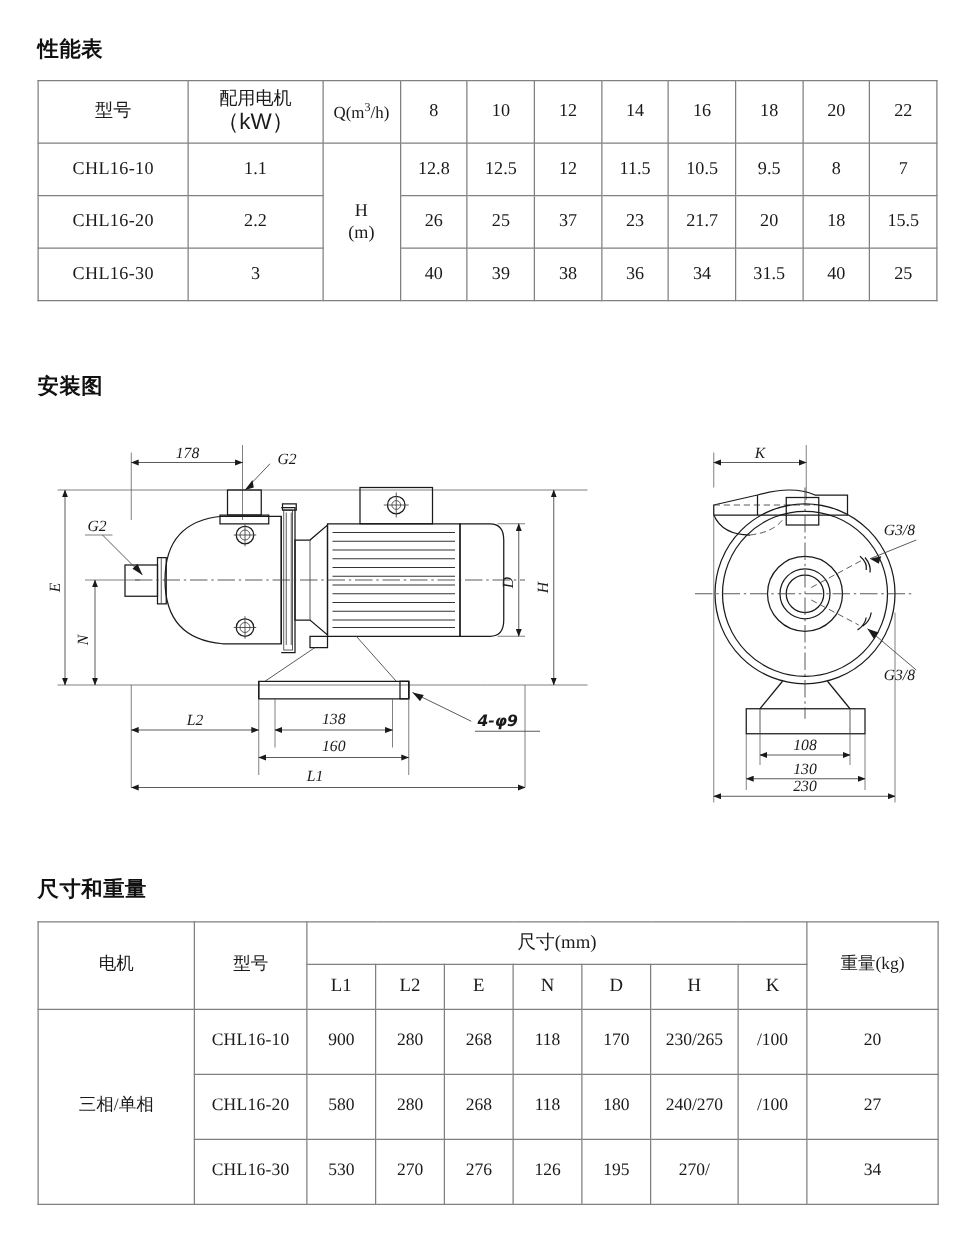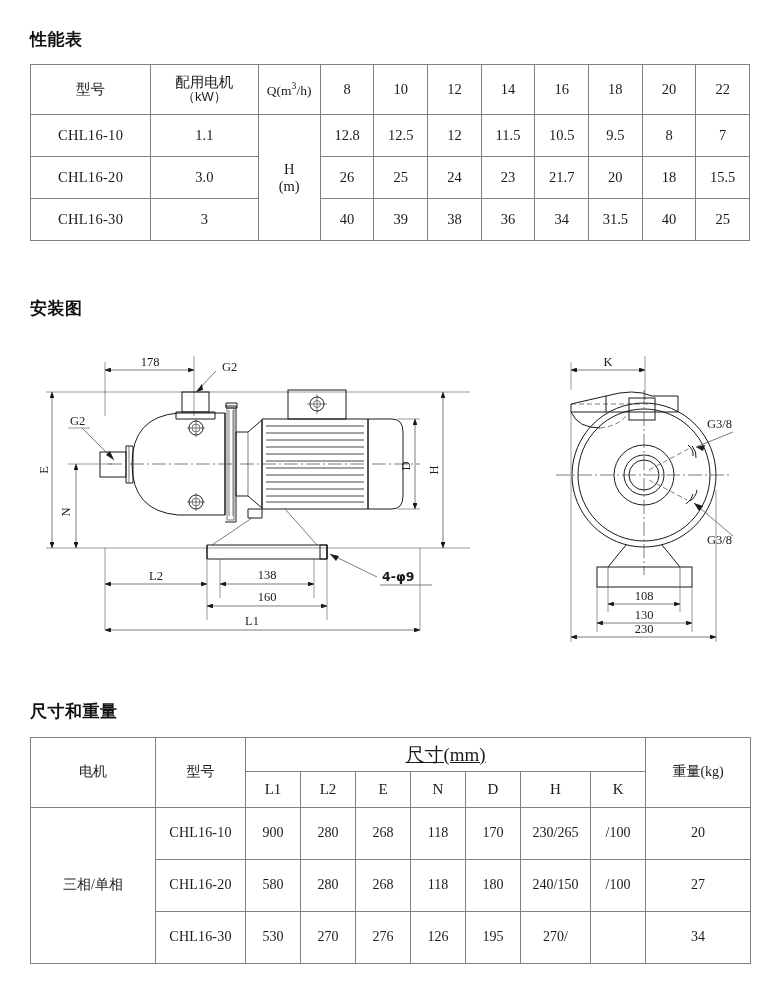--- a/index.html
+++ b/index.html
@@ -41,28 +41,28 @@
   #perf-table { position: absolute; left: 30px; top: 64px; width: 720px; }
   #perf-table td { height: 42px; font-size: 14.5px; }
   #perf-table td.hdr { height: 50px; }
   #perf-table td.model { font-size: 14.5px; letter-spacing: 0.3px; }
   #perf-table td.small { font-size: 13.5px; margin-left: 28px; }
 
   
   #dims-table { position: absolute; left: 30px; top: 737px; width: 720px; }
   #dims-table td { font-size: 14px; }
   #dims-table td.subhdr { height: 36px; font-size: 15px; }
-  #dims-table td.grouphdr { height: 34px; font-size: 19px; text-decoration: underline; }
+  #dims-table td.grouphdr { height: 34px; font-size: 15px; }
   #dims-table td.datacell { height: 52px; }
   #dims-table td.model { font-size: 14px; letter-spacing: 0.2px; }
 
   .sup { font-size: 0.72em; vertical-align: super; }
 
   
-  #drawing-area { position: absolute; left: 0px; top: 340px; width: 780px; height: 310px; }
+  #drawing-area { position: absolute; left: 0px; top: 340px; width: 780px; height: 310px; font-style: italic; }
   svg { display: block; }
   text {
     font-family: "Liberation Serif", "DejaVu Serif", serif;
     fill: #1a1a1a;
   }
   .dimtxt { font-size: 12.5px; }
   .lbltxt { font-size: 12.5px; }
   .bold-lbl { font-family: "DejaVu Sans", "Liberation Sans", sans-serif; font-weight: bold; font-size: 12.5px; }
   .ln { stroke: #1a1a1a; stroke-width: 1; fill: none; }
   .ln-thin { stroke: #444; stroke-width: 0.7; fill: none; }
@@ -90,21 +90,21 @@
       <col style="width:50px">
         <col style="width:50px">
         <col style="width:50px">
         <col style="width:50px">
     </colgroup>
     <tbody>
       <tr>
         <td class="hdr cn">型号</td>
         <td class="hdr">
           <div class="cn">配用电机</div>
-          <div class="cn" style="font-size:13px">（kW）</div>
+          <div class="cn" style="font-size:18px">（kW）</div>
         </td>
         <td class="hdr small">Q(m<span class="sup">3</span>/h)</td>
         <td class="hdr">8</td>
         <td class="hdr">10</td>
         <td class="hdr">12</td>
         <td class="hdr">14</td>
         <td class="hdr">16</td>
         <td class="hdr">18</td>
         <td class="hdr">20</td>
         <td class="hdr">22</td>
@@ -122,24 +122,24 @@
         <td>12</td>
         <td>11.5</td>
         <td>10.5</td>
         <td>9.5</td>
         <td>8</td>
         <td>7</td>
       </tr>
 
       <tr>
         <td class="model">CHL16-20</td>
-        <td>3.0</td>
+        <td>2.2</td>
         <td>26</td>
         <td>25</td>
-        <td>24</td>
+        <td>37</td>
         <td>23</td>
         <td>21.7</td>
         <td>20</td>
         <td>18</td>
         <td>15.5</td>
       </tr>
 
       <tr>
         <td class="model">CHL16-30</td>
         <td>3</td>
@@ -409,21 +409,21 @@
         <td class="datacell">/100</td>
         <td class="datacell">20</td>
       </tr>
       <tr>
         <td class="datacell model">CHL16-20</td>
         <td class="datacell">580</td>
         <td class="datacell">280</td>
         <td class="datacell">268</td>
         <td class="datacell">118</td>
         <td class="datacell">180</td>
-        <td class="datacell">240/150</td>
+        <td class="datacell">240/270</td>
         <td class="datacell">/100</td>
         <td class="datacell">27</td>
       </tr>
       <tr>
         <td class="datacell model">CHL16-30</td>
         <td class="datacell">530</td>
         <td class="datacell">270</td>
         <td class="datacell">276</td>
         <td class="datacell">126</td>
         <td class="datacell">195</td>

